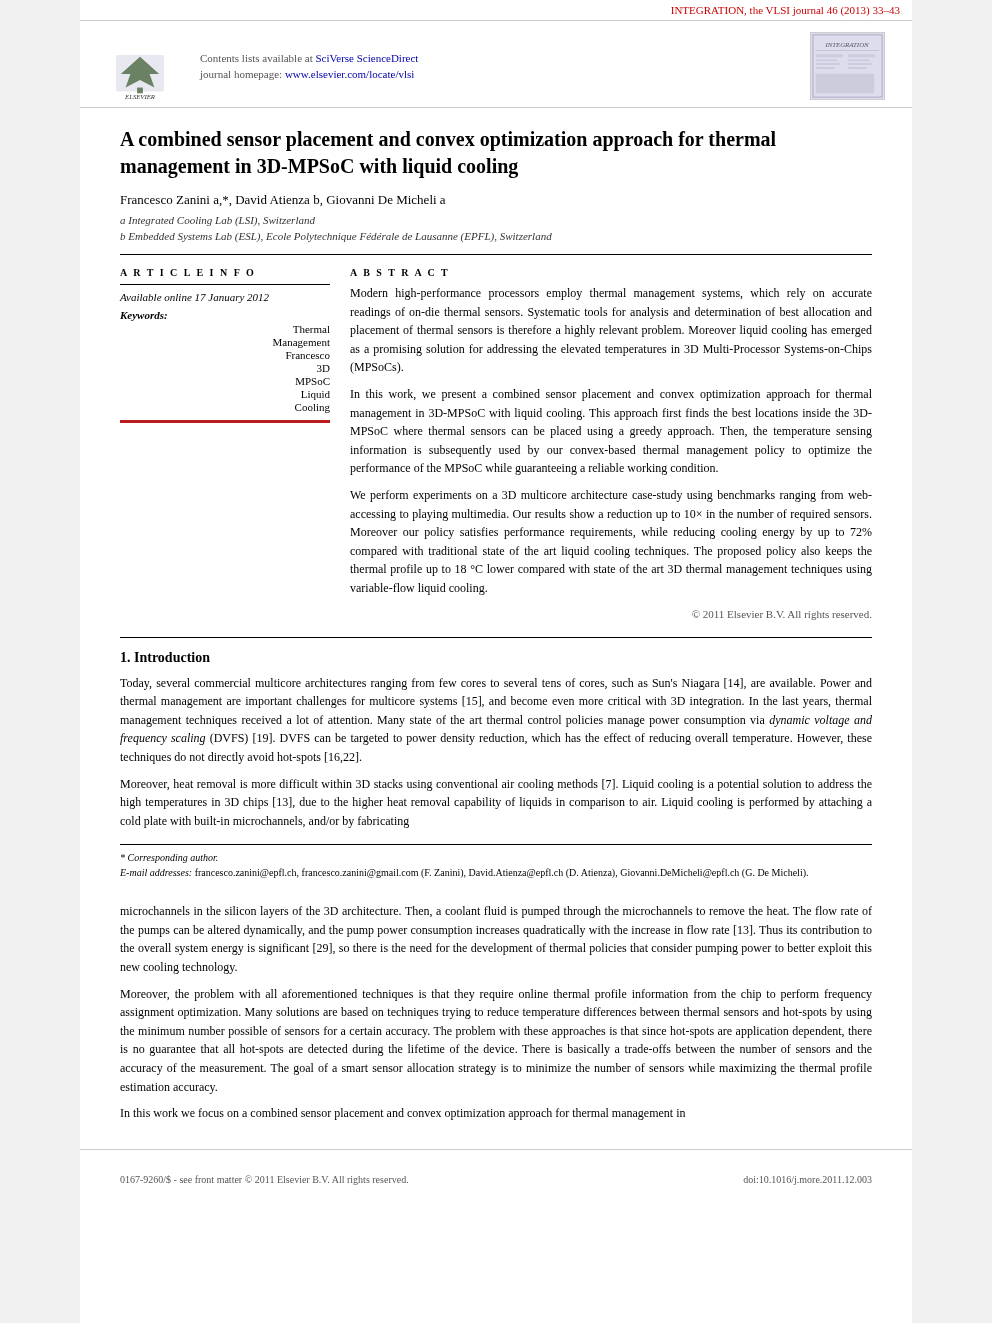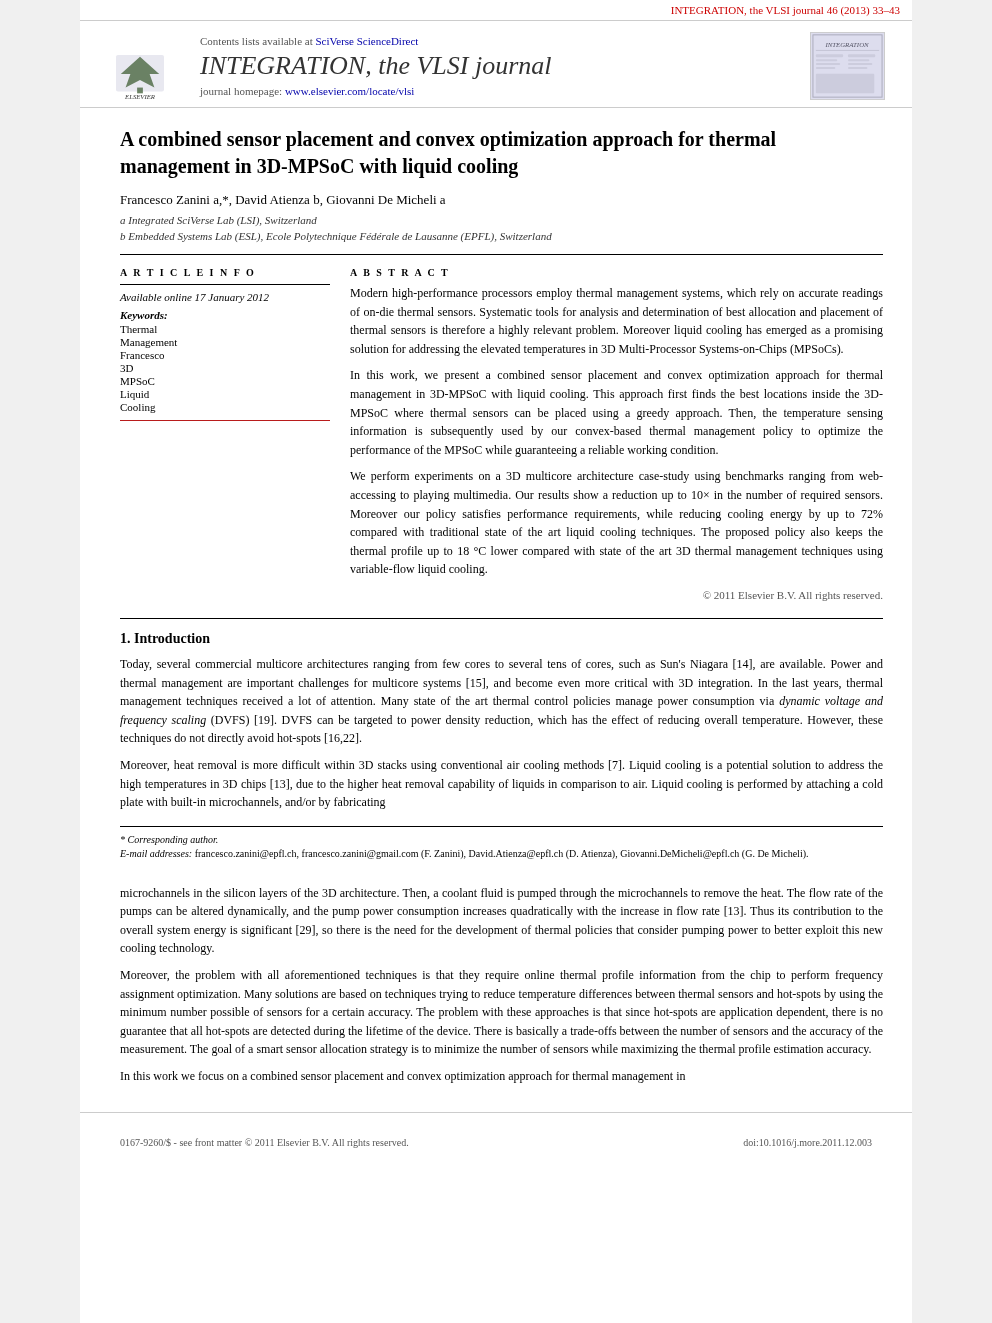--- a/index.html
+++ b/index.html
@@ -88,21 +88,21 @@
       border: 1px solid #ccc;
       background: #eef;
       font-size: 8px;
       color: #555;
       display: flex;
       align-items: center;
       justify-content: center;
       text-align: center;
     }
     .content-area {
-      padding: 18px 29px 18px 40px;
+      padding: 18px 40px 18px 40px;
     }
     .article-title {
       font-size: 20px;
       font-weight: bold;
       color: #000;
       line-height: 1.35;
       margin-bottom: 12px;
     }
     .authors {
       font-size: 13px;
@@ -135,40 +135,41 @@
     .section-label {
       font-size: 10px;
       letter-spacing: 2px;
       font-variant: small-caps;
       color: #000;
       margin-bottom: 6px;
       font-weight: bold;
     }
     .article-info-box {
       border-top: 1px solid #000;
-      border-bottom: 1px solid #b91c1c;
+      border-bottom: 3px solid #b91c1c;
       padding: 6px 0;
     }
     .info-row {
       font-size: 11px;
       color: #000;
       margin-bottom: 3px;
       font-style: italic;
     }
     .keywords-label {
       font-size: 11px;
       font-style: italic;
       font-weight: bold;
       margin-top: 6px;
       margin-bottom: 2px;
     }
     .keyword-item {
       font-size: 11px;
       color: #000;
       margin-bottom: 1px;
+      text-align: right;
     }
     .abstract-text {
       font-size: 12px;
       line-height: 1.55;
       color: #000;
       text-align: justify;
     }
     .abstract-text p {
       margin-bottom: 8px;
     }
@@ -248,21 +249,20 @@
           <text x="30" y="48" text-anchor="middle" font-size="7" fill="#333" font-style="italic">ELSEVIER</text>
         </svg>
       </div>
     </div>
 
     <div class="header-center">
       <div class="available-at">
         <span>Contents lists available at</span>
         <a href="#" style="color:#00a;">SciVerse ScienceDirect</a>
       </div>
-      <div class="journal-title">INTEGRATION, the VLSI journal</div>
       <div class="journal-homepage">
         <span>journal homepage:</span>
         <a href="#" style="color:#00a;">www.elsevier.com/locate/vlsi</a>
       </div>
     </div>
 
     <div class="header-right">
       <div class="journal-thumb">
         <svg viewBox="0 0 75 68" width="75" height="68" xmlns="http://www.w3.org/2000/svg">
           <rect width="75" height="68" fill="#dde"></rect>
@@ -284,21 +284,21 @@
   </div>
 
   <div class="content-area">
 
     <div class="article-title">A combined sensor placement and convex optimization approach for thermal management in 3D-MPSoC with liquid cooling</div>
 
     <div class="authors">
       <span>Francesco Zanini a,*, David Atienza b, Giovanni De Micheli a</span>
     </div>
 
-    <div class="affiliations">a Integrated SciVerse Lab (LSI), Switzerland</div>
+    <div class="affiliations">a Integrated Cooling Lab (LSI), Switzerland</div>
     <div class="affiliations">b Embedded Systems Lab (ESL), Ecole Polytechnique Fédérale de Lausanne (EPFL), Switzerland</div>
 
     <hr class="divider-line">
 
     <div class="two-col">
 
       <div class="left-col">
         <div class="section-label">A R T I C L E   I N F O</div>
         <div class="article-info-box">
           <div class="info-row">Available online 17 January 2012</div>

